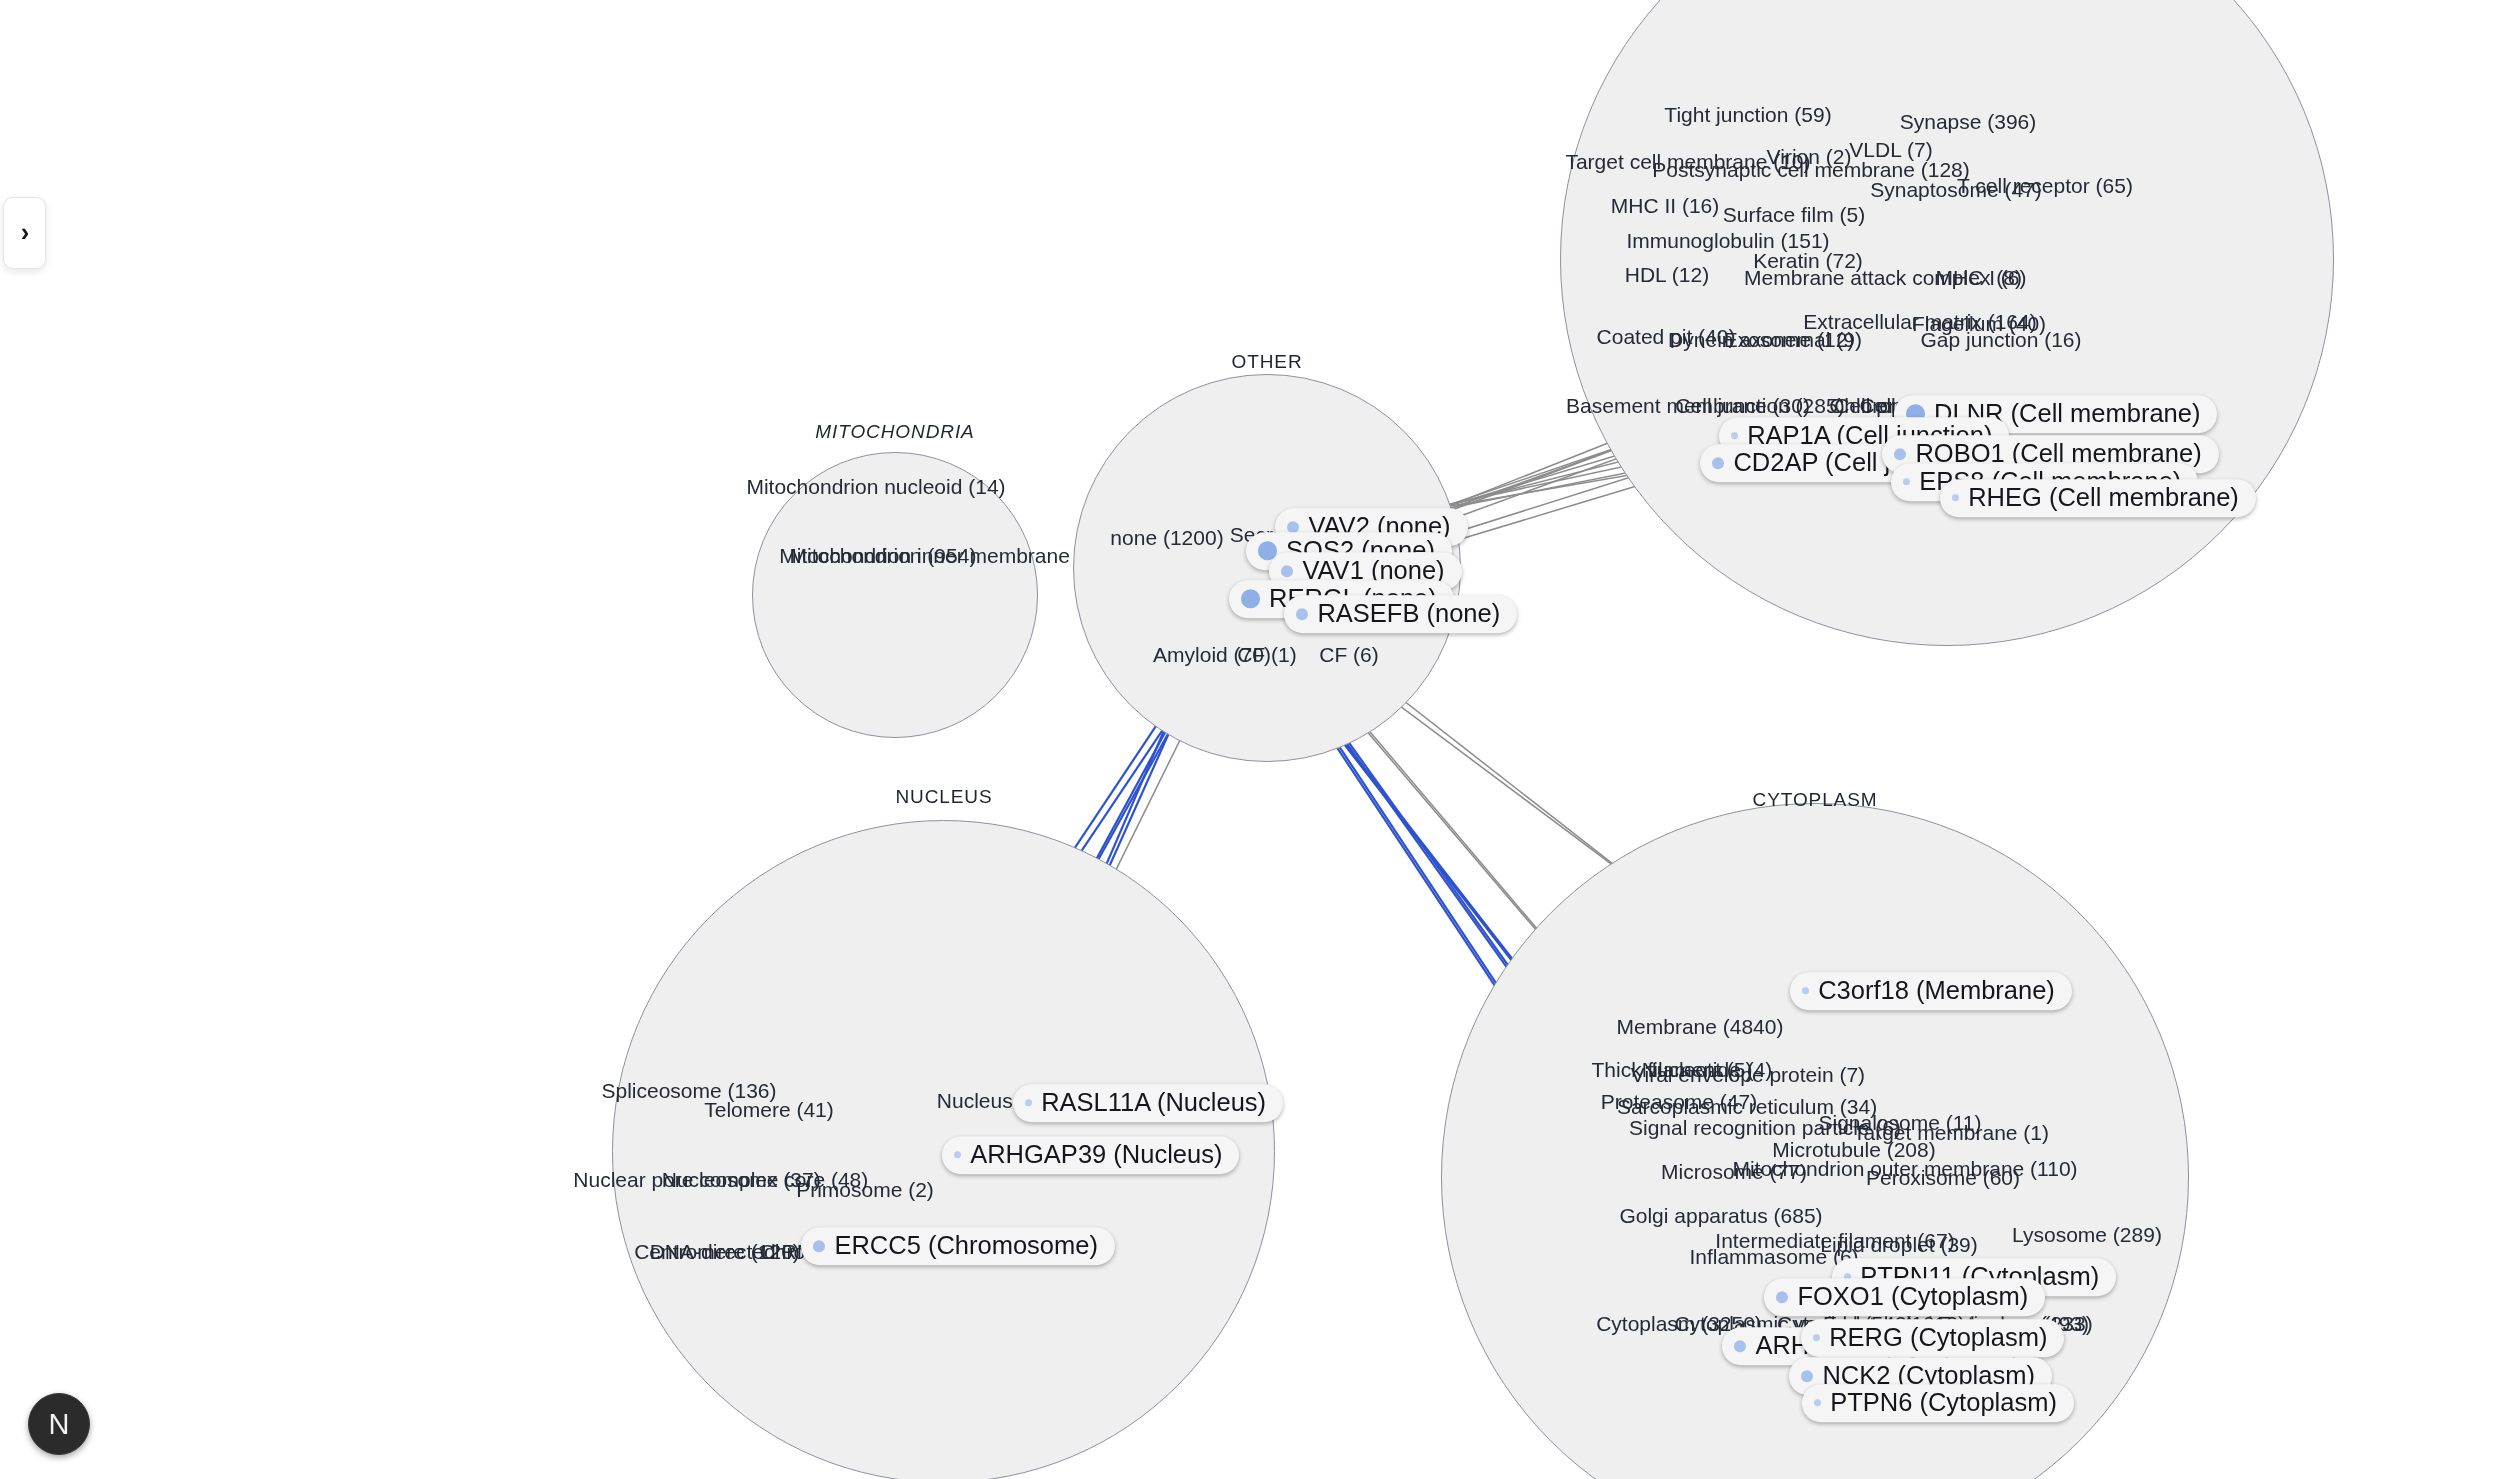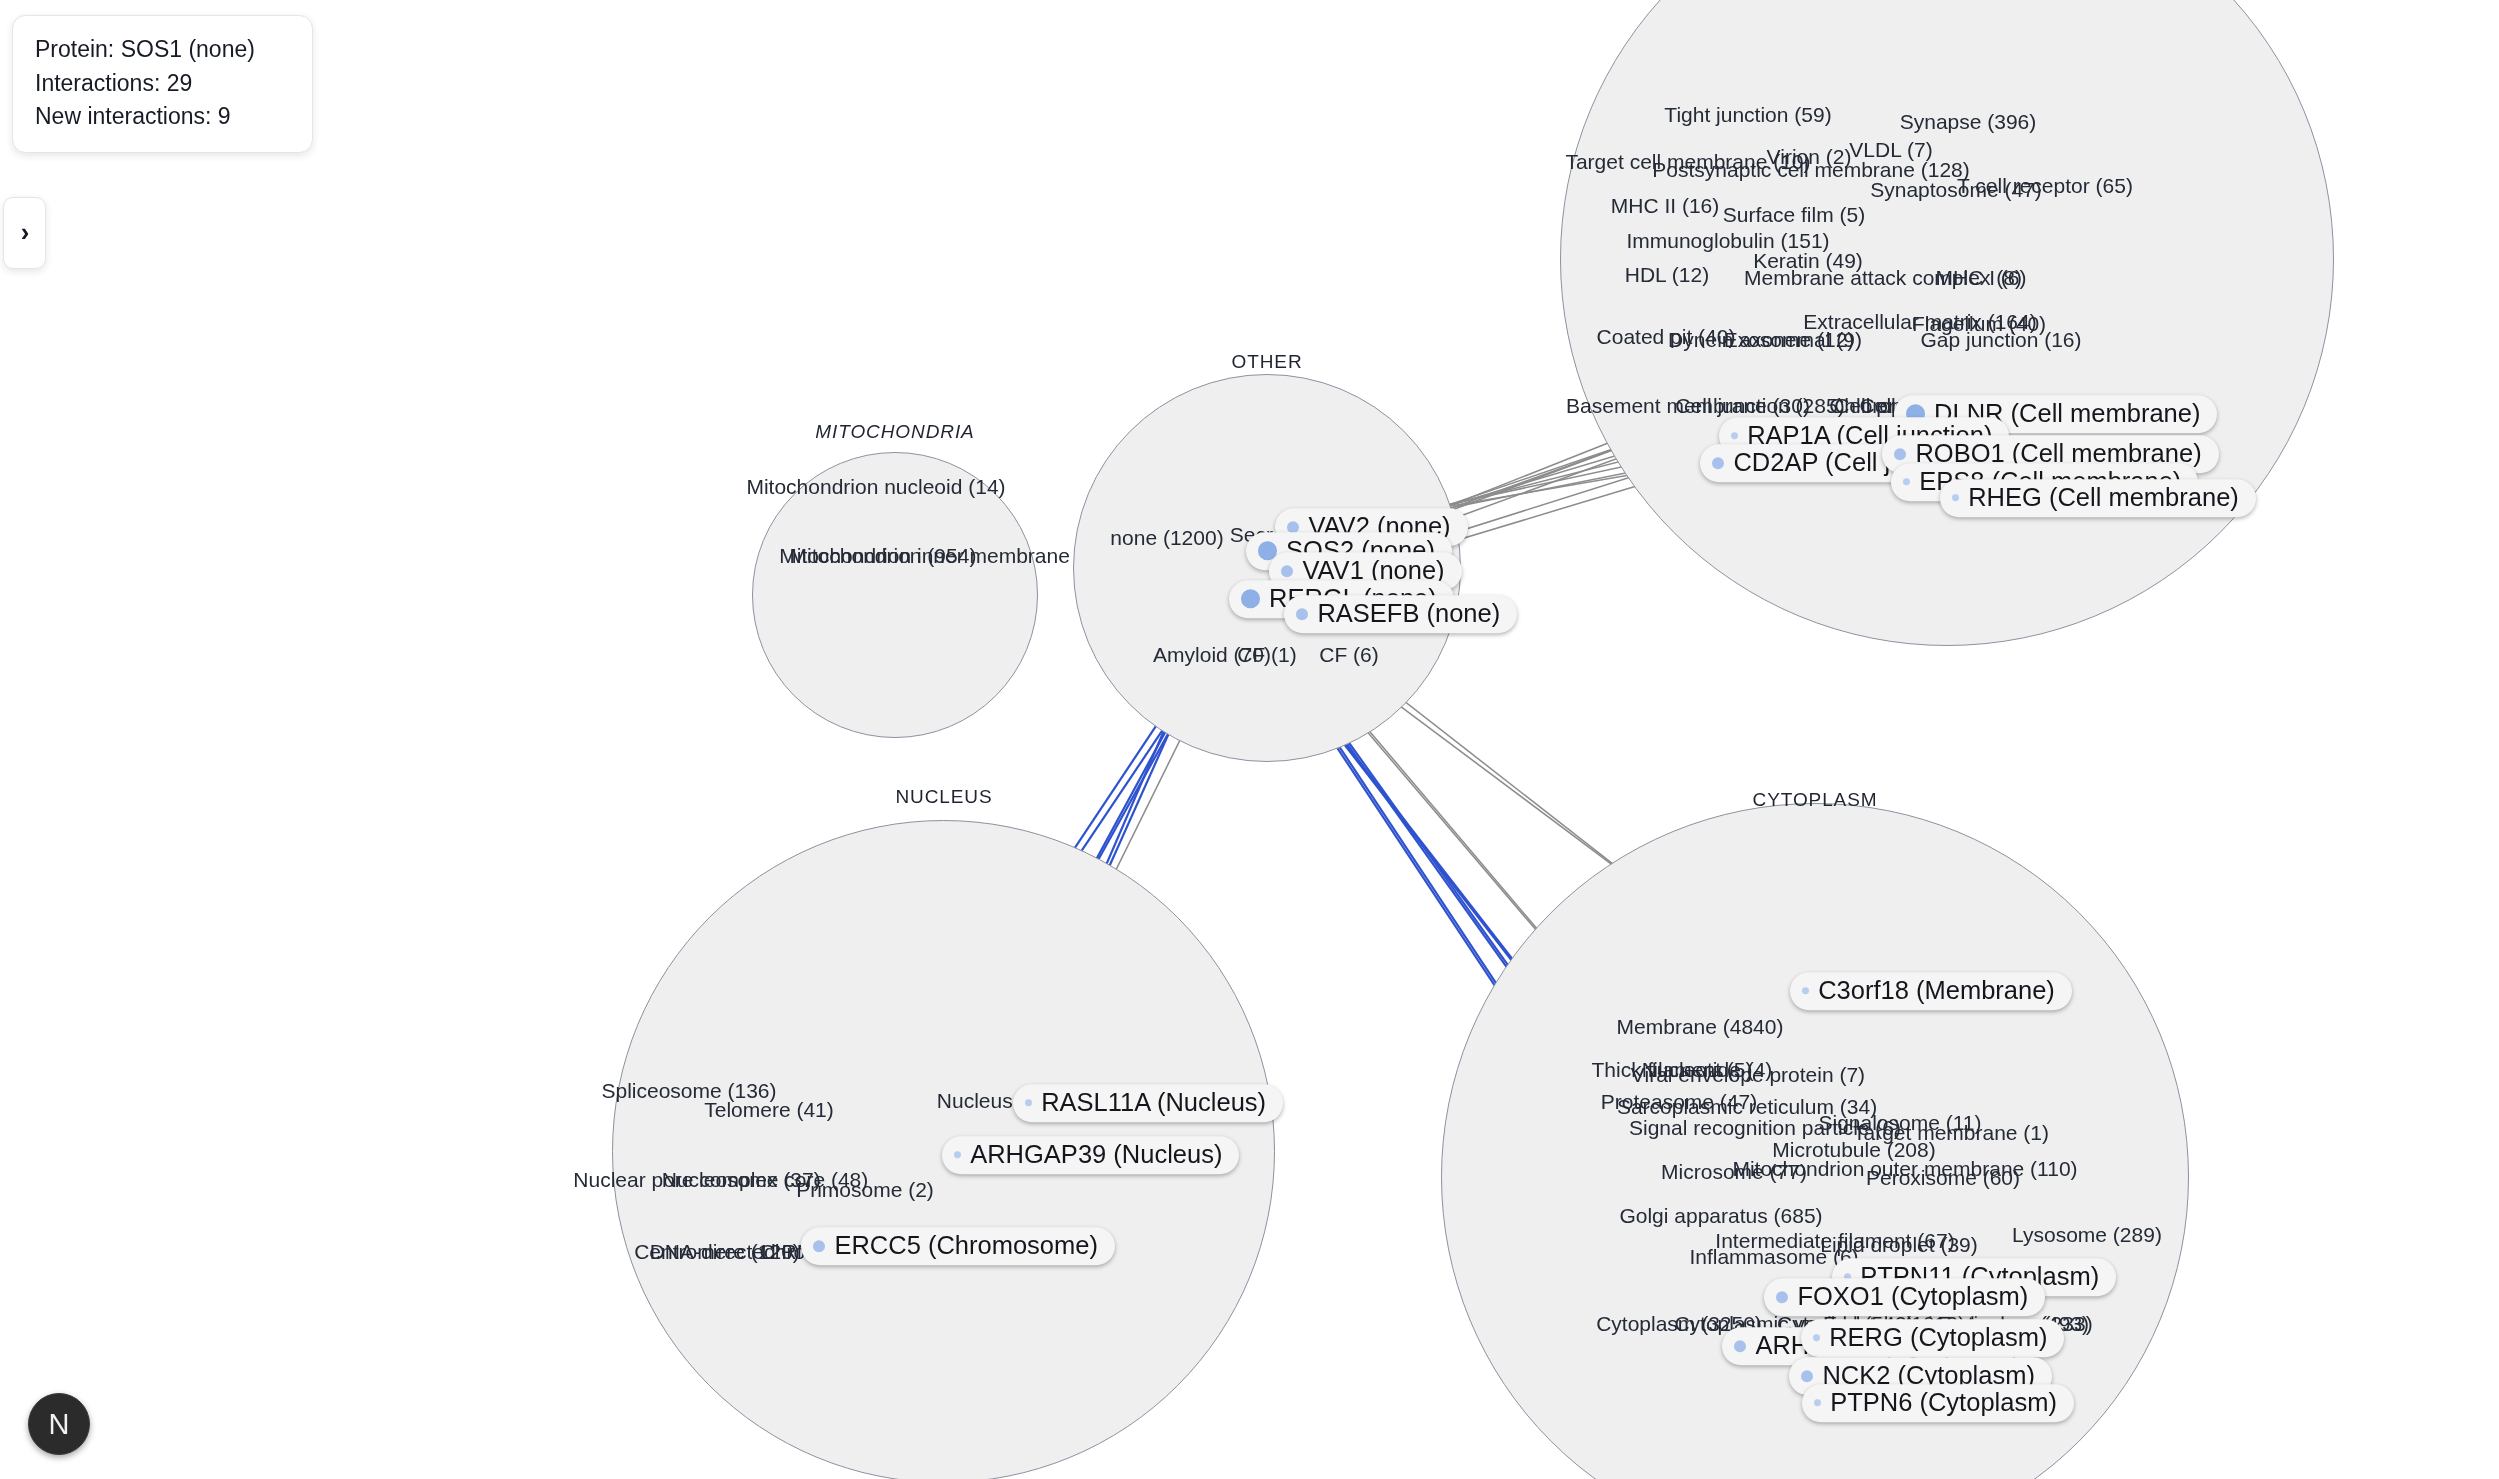--- a/index.html
+++ b/index.html
@@ -177,21 +177,21 @@
         <div class="bg-label" style="left: 1968px; top: 122px;">Synapse (396)</div>
         <div class="bg-label" style="left: 1688px; top: 162px;">Target cell membrane (10)</div>
         <div class="bg-label" style="left: 1809px; top: 157px;">Virion (2)</div>
         <div class="bg-label" style="left: 1891px; top: 150px;">VLDL (7)</div>
         <div class="bg-label" style="left: 1811px; top: 170px;">Postsynaptic cell membrane (128)</div>
         <div class="bg-label" style="left: 1956px; top: 190px;">Synaptosome (47)</div>
         <div class="bg-label" style="left: 2045px; top: 186px;">T cell receptor (65)</div>
         <div class="bg-label" style="left: 1665px; top: 206px;">MHC II (16)</div>
         <div class="bg-label" style="left: 1794px; top: 215px;">Surface film (5)</div>
         <div class="bg-label" style="left: 1728px; top: 241px;">Immunoglobulin (151)</div>
-        <div class="bg-label" style="left: 1808px; top: 261px;">Keratin (49)</div>
+        <div class="bg-label" style="left: 1808px; top: 261px;">Keratin (72)</div>
         <div class="bg-label" style="left: 1667px; top: 275px;">HDL (12)</div>
         <div class="bg-label" style="left: 1883px; top: 278px;">Membrane attack complex (8)</div>
         <div class="bg-label" style="left: 1981px; top: 278px;">MHC I (6)</div>
         <div class="bg-label" style="left: 1920px; top: 322px;">Extracellular matrix (164)</div>
         <div class="bg-label" style="left: 1979px; top: 324px;">Flagellum (40)</div>
         <div class="bg-label" style="left: 1666px; top: 337px;">Coated pit (40)</div>
         <div class="bg-label" style="left: 1765px; top: 340px;">Dynein axonemal (9)</div>
         <div class="bg-label" style="left: 1789px; top: 340px;">Exosome (12)</div>
         <div class="bg-label" style="left: 2001px; top: 340px;">Gap junction (16)</div>
         <div class="bg-label" style="left: 1688px; top: 406px;">Basement membrane (30)</div>
@@ -328,25 +328,20 @@
           <span class="dot"></span>
           <span class="nlabel">NCK2 (Cytoplasm)</span>
         </div>
         <div class="node small" style="left: 1802px; top: 1403px;">
           <span class="dot"></span>
           <span class="nlabel">PTPN6 (Cytoplasm)</span>
         </div>
       </div>
   </div>
 
-  <div class="info-panel">
-    <div class="info-line">Protein: SOS1 (none)</div>
-    <div class="info-line">Interactions: 29</div>
-    <div class="info-line">New interactions: 9</div>
-  </div>
 
   <div class="collapse-btn">
     <span class="chev">›</span>
   </div>
 
 
   <div class="dev-badge">
     <span>N</span>
   </div>
 

